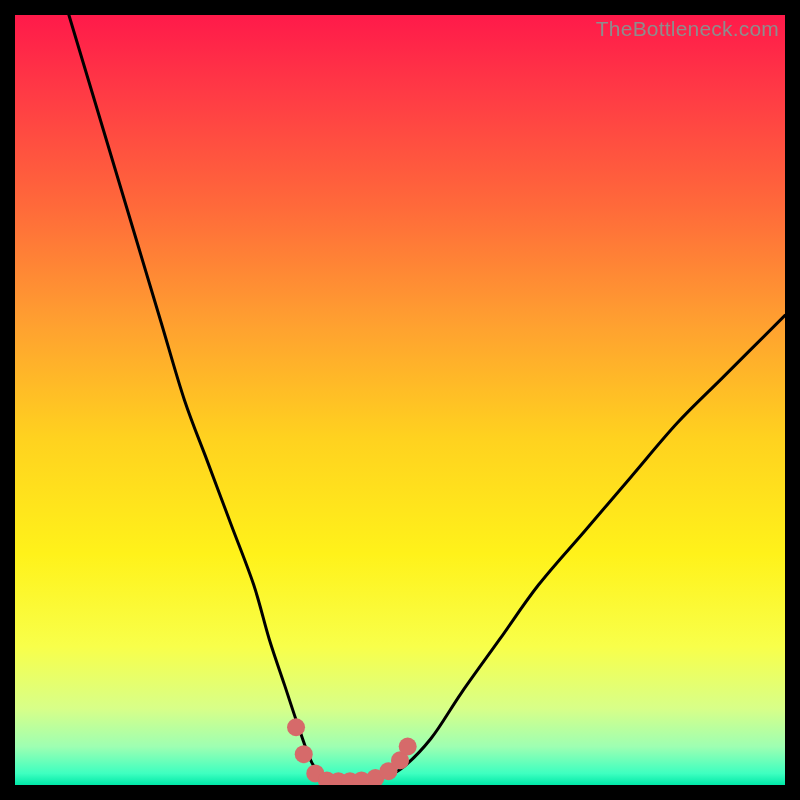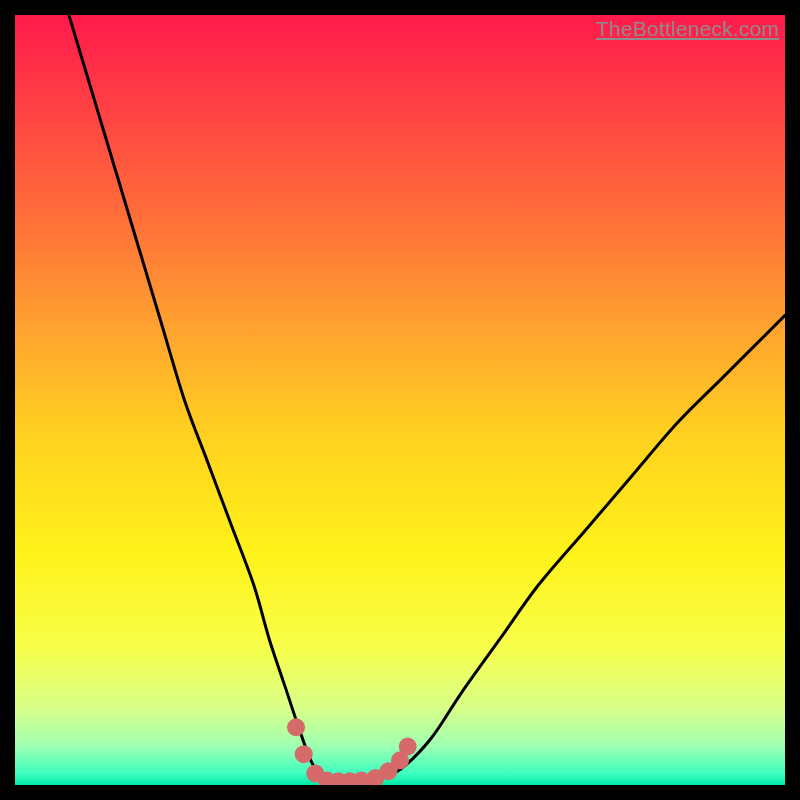--- a/index.html
+++ b/index.html
@@ -28,21 +28,20 @@
   .watermark {
     position: absolute;
     top: 2px;
     right: 6px;
     font-family: Arial, Helvetica, sans-serif;
     font-size: 21px;
     font-weight: 500;
     color: #8d8d8d;
     letter-spacing: 0.2px;
     user-select: none;
-    text-decoration: underline;
   }
   svg {
     display: block;
   }
 </style>
 </head>
 <body>
 
 <div class="frame">
   <svg class="plot-area" viewBox="0 0 770 770">

